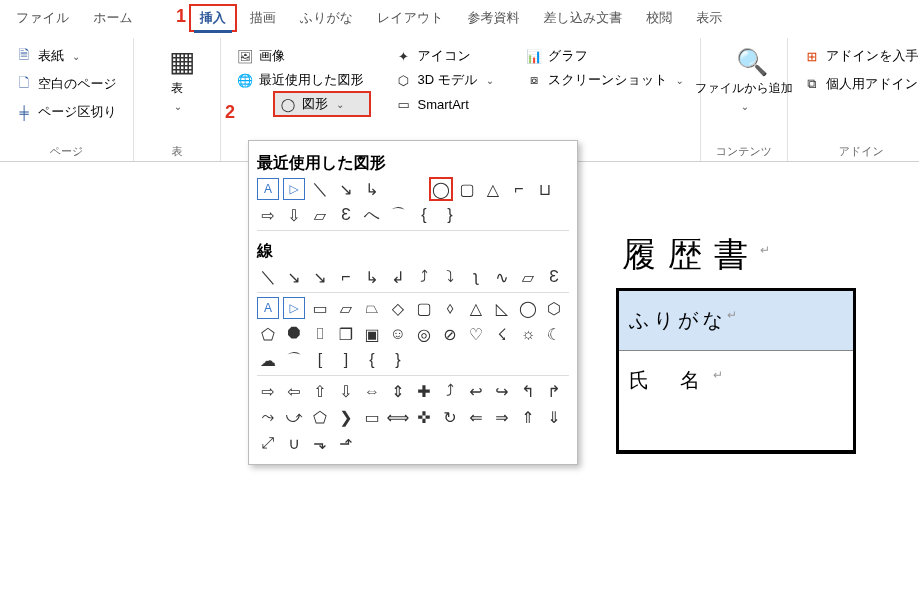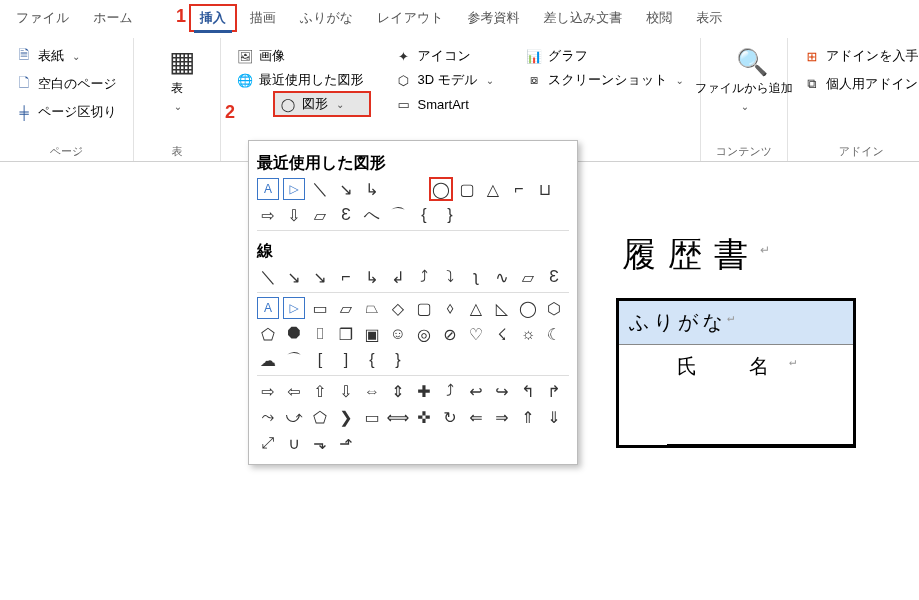--- a/index.html
+++ b/index.html
@@ -88,32 +88,32 @@
   display:flex; align-items:center; justify-content:center;
   cursor:pointer; font-size:16px; color:#333;
 }
 .doc-area {
   position:absolute; top:230px; left:616px;
   width:300px;
 }
 .doc-title {
   font-family:"MS Mincho","Yu Mincho",serif;
   font-size:34px; letter-spacing:12px;
-  padding:2px 6px 20px 6px;
+  padding:2px 6px 10px 6px;
 }
 .doc-table {
   border:3px solid #000; width:240px;
 }
 .doc-row { display:flex; }
 .doc-cell {
-  padding:8px 10px; font-family:Liberation Mono, monospace;
+  padding:16px 10px; font-family:Liberation Serif, serif;
   font-size:20px; letter-spacing:4px;
 }
 .furigana-row { background:#d3e4f7; border-bottom:1px solid #888; }
-.name-row { height:100px; border-bottom:1px solid #000;margin-left:48px; }
+.name-row { height:100px; border-bottom:1px solid #000; }
 .subscript-end { font-size:12px; color:#999; vertical-align:super; }
 .col-mid {
   display:flex; gap:20px;
 }
 .col-mid .col { display:flex; flex-direction:column; gap:0px; }
 </style>
 </head>
 <body>
 
 <div class="num-badge" style="top:6px; left:176px;">1</div>

